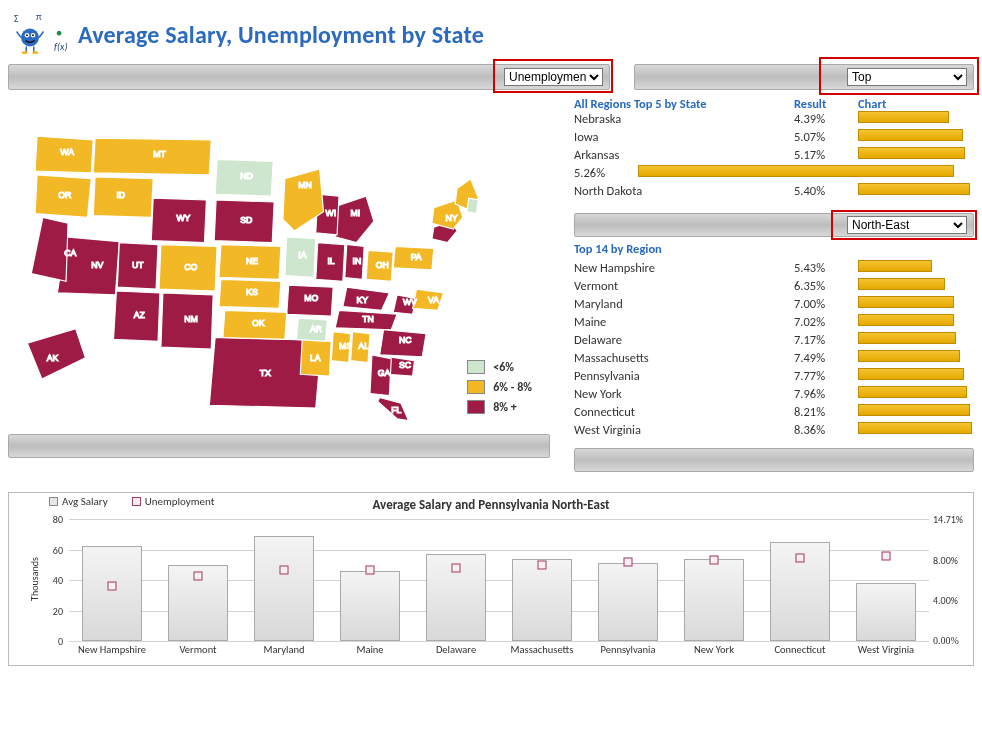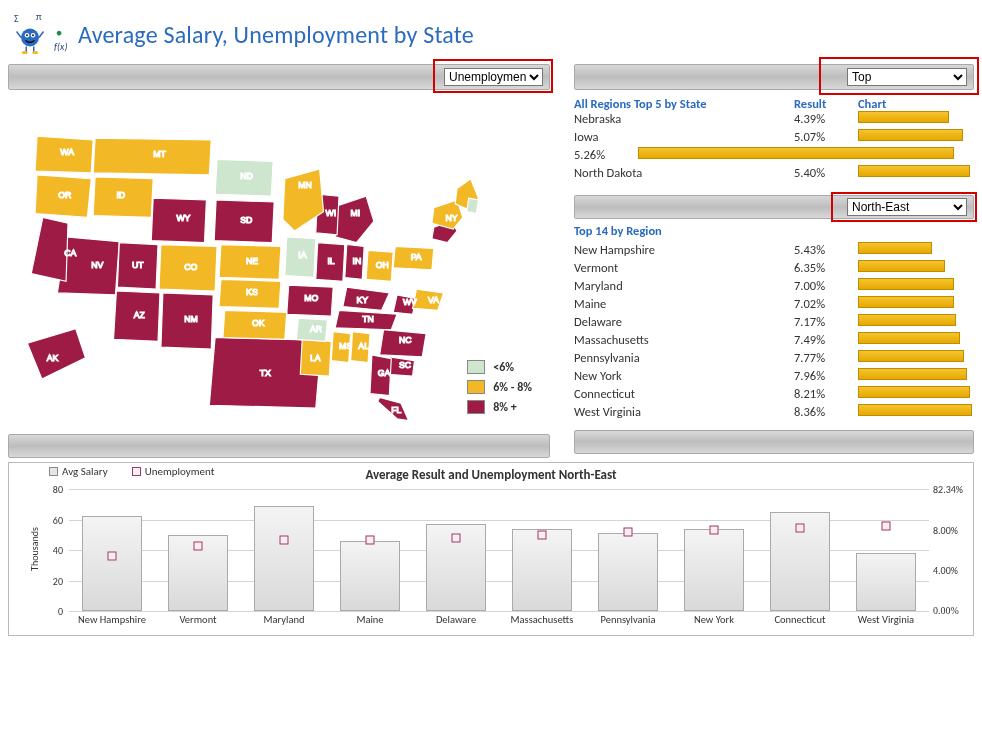--- a/index.html
+++ b/index.html
@@ -25,21 +25,21 @@
     font-size: 10px;
   }
   .logo-block .sym { position: absolute; color: #2b4a7a; }
   .logo-block .dude {
     position: absolute; left: 4px; top: 12px;
     width: 34px; height: 30px;
   }
   .title {
     color: #2b6bbf;
     font-size: 24px;
-    font-weight: 400;
+    font-weight: 700;
     letter-spacing: 0.2px;
   }
   .controls-row {
     display: flex;
     gap: 24px;
     margin-bottom: 6px;
   }
   .ctrl-bar {
     position: relative;
     flex: 1;
@@ -117,21 +117,21 @@
   .data-row .c1 { width:220px;}
   .data-row .c2 { width:64px; text-align:left;}
   .data-row .c3 { flex:1; height:14px; position:relative;}
   .bar3d {
     position:absolute; left:0; top:0; height:12px;
     background: linear-gradient(#f4c430,#e6a800);
     border:1px solid #c28c00;
   }
   .section-gap { height:12px;}
   .bottom-chart {
-    margin-top: 4px;
+    margin-top: 20px;
     border: 1px solid #bbb;
     padding: 4px 8px 2px 8px;
     height: 174px;
     position: relative;
   }
   .chart-legend {
     position:absolute; left:40px; top:2px;
     font-size:11px; display:flex; gap:24px;
   }
   .chart-legend .item{display:flex;align-items:center;gap:4px;}
@@ -177,21 +177,21 @@
       </svg>
   </div>
   <div class="title">Average Salary, Unemployment by State</div>
 </div>
 
 <div class="controls-row">
   <div class="ctrl-bar">
     <select class="dropdown" style="width:99px" id="dd-metric"><option>Unemployment</option><option>Avg Salary</option></select>
     <div class="red-frame" style="right:-4px;top:-6px;width:120px;height:34px"></div>
   </div>
-  <div class="ctrl-bar" style="width:400px;flex:none;">
+  <div class="ctrl-bar" style="width:340px;flex:none;">
     <select class="dropdown" style="width:120px" id="dd-order"><option>Top</option><option>Bottom</option></select>
     <div class="red-frame" style="right:-6px;top:-8px;width:160px;height:38px"></div>
   </div>
 </div>
 
 <div class="main">
 
   <div class="left">
     <div class="map-area">
       <svg viewBox="0 0 560 330">
@@ -325,20 +325,27 @@
           </div>
         </div>
         <div class="data-row">
           <div class="c1">Iowa</div>
           <div class="c2">5.07%</div>
           <div class="c3">
             <div class="bar3d" style="width: 90.5357%;"></div>
           </div>
         </div>
         <div class="data-row">
+          <div class="c1">Arkansas</div>
+          <div class="c2">5.17%</div>
+          <div class="c3">
+            <div class="bar3d" style="width: 92.3214%;"></div>
+          </div>
+        </div>
+        <div class="data-row">
           <div class="c2">5.26%</div>
           <div class="c3">
             <div class="bar3d" style="width: 93.9286%;"></div>
           </div>
         </div>
         <div class="data-row">
           <div class="c1">North Dakota</div>
           <div class="c2">5.40%</div>
           <div class="c3">
             <div class="bar3d" style="width: 96.4286%;"></div>
@@ -433,34 +440,34 @@
   <div class="chart-legend">
     <div class="item">
         <span class="sqmarker"></span>
         <span>Avg Salary</span>
       </div>
     <div class="item">
         <span class="marker"></span>
         <span>Unemployment</span>
       </div>
   </div>
-  <div class="chart-title">Average Result and Unemployment North-East</div>
+  <div class="chart-title">Average Salary and Pennsylvania North-East</div>
   <div class="ylabel">Thousands</div>
   <div class="yaxis-l" id="yaxis-l">
       <div style="position: absolute; right: 2px; top: calc(100% - 6px);">0</div>
       <div style="position: absolute; right: 2px; top: calc(75% - 6px);">20</div>
       <div style="position: absolute; right: 2px; top: calc(50% - 6px);">40</div>
       <div style="position: absolute; right: 2px; top: calc(25% - 6px);">60</div>
       <div style="position: absolute; right: 2px; top: calc(0% - 6px);">80</div>
     </div>
   <div class="yaxis-r" id="yaxis-r">
       <div style="position: absolute; left: 2px; top: calc(100% - 6px); font-family: Liberation Serif, serif;">0.00%</div>
       <div style="position: absolute; left: 2px; top: calc(66.6667% - 6px);">4.00%</div>
       <div style="position: absolute; left: 2px; top: calc(33.3333% - 6px);">8.00%</div>
-      <div style="position: absolute; left: 2px; top: calc(0% - 6px);">82.34%</div>
+      <div style="position: absolute; left: 2px; top: calc(0% - 6px);">14.71%</div>
     </div>
   <div class="plot" id="plot">
       <div class="gridline" style="top: 100%;"></div>
       <div class="gridline" style="top: 75%;"></div>
       <div class="gridline" style="top: 50%;"></div>
       <div class="gridline" style="top: 25%;"></div>
       <div class="gridline" style="top: 0%;"></div>
       <div class="col3d" style="left: calc(5% - 30px); height: 77.5%;"></div>
       <div class="pt" style="left: 5%; top: 54.75%;"></div>
       <div class="col3d" style="left: calc(15% - 30px); height: 62.5%;"></div>

